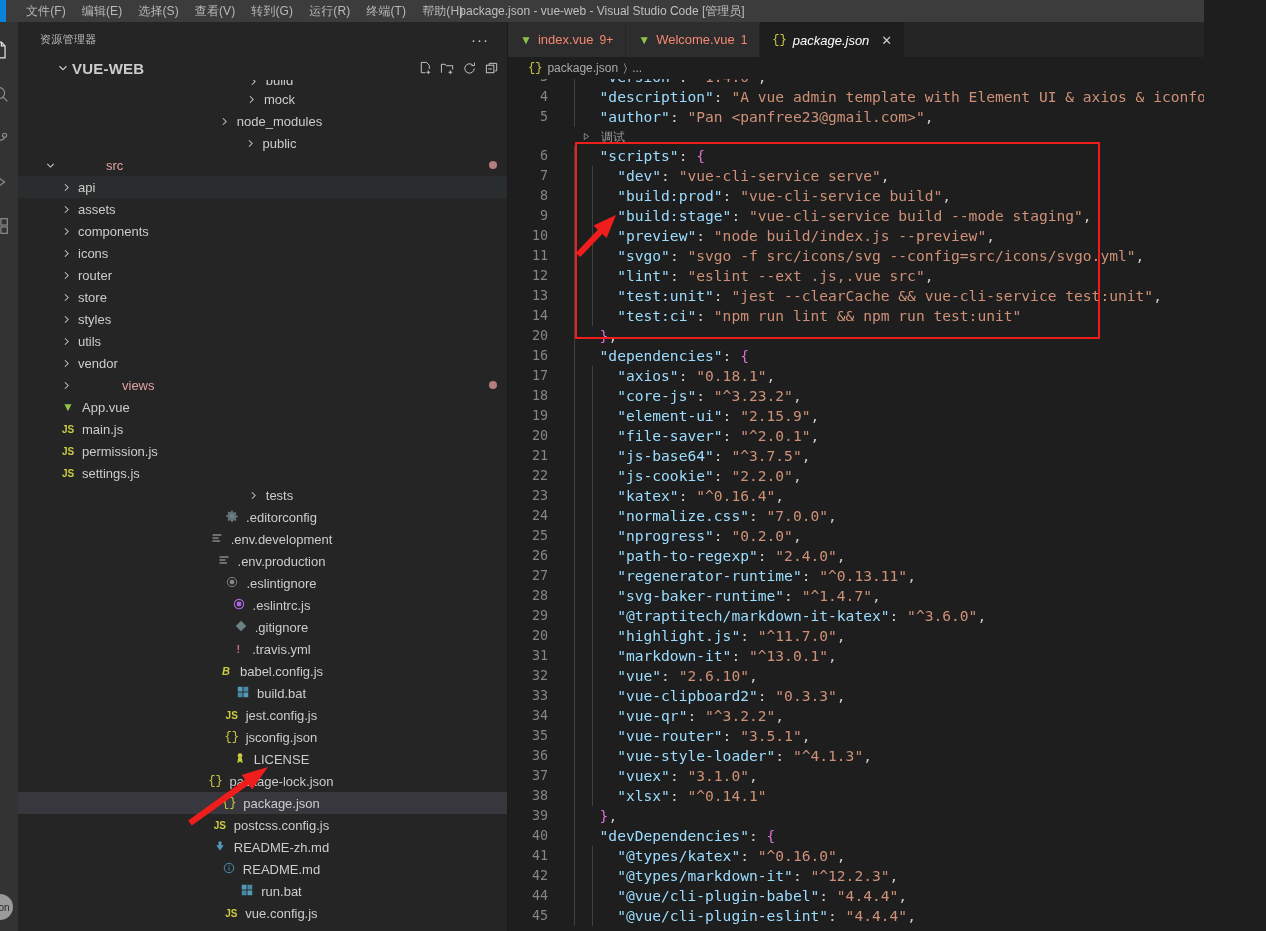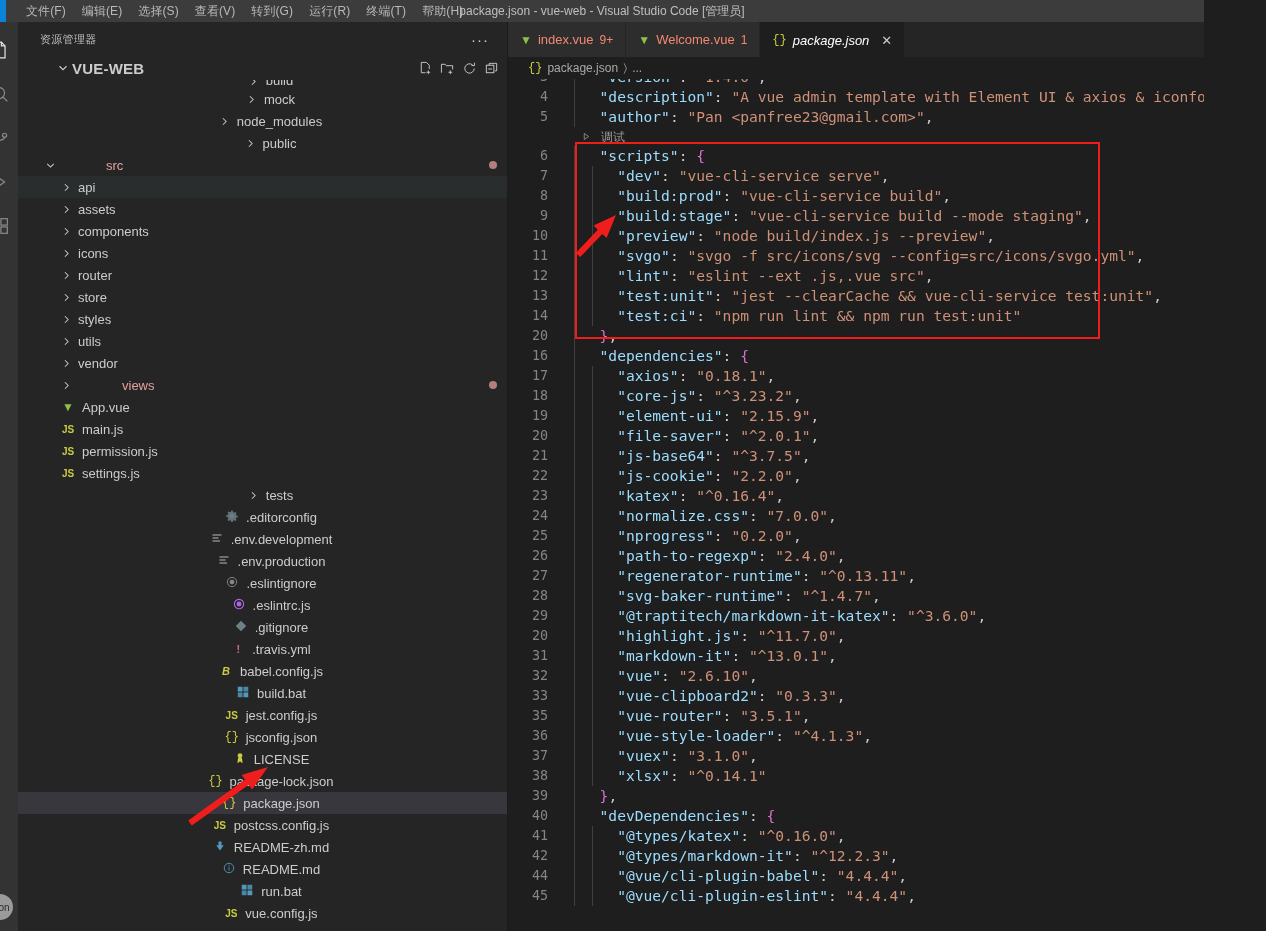--- a/index.html
+++ b/index.html
@@ -683,20 +683,21 @@
             <div class="cline"><span class="gutter">24</span><span class="ctext"><span class="indent-guide" style="left:4px"></span><span class="indent-guide" style="left:22px"></span>&nbsp;&nbsp;&nbsp;&nbsp;<span class="k">"normalize.css"</span><span class="p">: </span><span class="s">"7.0.0"</span><span class="p">,</span></span></div>
             <div class="cline"><span class="gutter">25</span><span class="ctext"><span class="indent-guide" style="left:4px"></span><span class="indent-guide" style="left:22px"></span>&nbsp;&nbsp;&nbsp;&nbsp;<span class="k">"nprogress"</span><span class="p">: </span><span class="s">"0.2.0"</span><span class="p">,</span></span></div>
             <div class="cline"><span class="gutter">26</span><span class="ctext"><span class="indent-guide" style="left:4px"></span><span class="indent-guide" style="left:22px"></span>&nbsp;&nbsp;&nbsp;&nbsp;<span class="k">"path-to-regexp"</span><span class="p">: </span><span class="s">"2.4.0"</span><span class="p">,</span></span></div>
             <div class="cline"><span class="gutter">27</span><span class="ctext"><span class="indent-guide" style="left:4px"></span><span class="indent-guide" style="left:22px"></span>&nbsp;&nbsp;&nbsp;&nbsp;<span class="k">"regenerator-runtime"</span><span class="p">: </span><span class="s">"^0.13.11"</span><span class="p">,</span></span></div>
             <div class="cline"><span class="gutter">28</span><span class="ctext"><span class="indent-guide" style="left:4px"></span><span class="indent-guide" style="left:22px"></span>&nbsp;&nbsp;&nbsp;&nbsp;<span class="k">"svg-baker-runtime"</span><span class="p">: </span><span class="s">"^1.4.7"</span><span class="p">,</span></span></div>
             <div class="cline"><span class="gutter">29</span><span class="ctext"><span class="indent-guide" style="left:4px"></span><span class="indent-guide" style="left:22px"></span>&nbsp;&nbsp;&nbsp;&nbsp;<span class="k">"@traptitech/markdown-it-katex"</span><span class="p">: </span><span class="s">"^3.6.0"</span><span class="p">,</span></span></div>
             <div class="cline"><span class="gutter">20</span><span class="ctext"><span class="indent-guide" style="left:4px"></span><span class="indent-guide" style="left:22px"></span>&nbsp;&nbsp;&nbsp;&nbsp;<span class="k">"highlight.js"</span><span class="p">: </span><span class="s">"^11.7.0"</span><span class="p">,</span></span></div>
             <div class="cline"><span class="gutter">31</span><span class="ctext"><span class="indent-guide" style="left:4px"></span><span class="indent-guide" style="left:22px"></span>&nbsp;&nbsp;&nbsp;&nbsp;<span class="k">"markdown-it"</span><span class="p">: </span><span class="s">"^13.0.1"</span><span class="p">,</span></span></div>
             <div class="cline"><span class="gutter">32</span><span class="ctext"><span class="indent-guide" style="left:4px"></span><span class="indent-guide" style="left:22px"></span>&nbsp;&nbsp;&nbsp;&nbsp;<span class="k">"vue"</span><span class="p">: </span><span class="s">"2.6.10"</span><span class="p">,</span></span></div>
             <div class="cline"><span class="gutter">33</span><span class="ctext"><span class="indent-guide" style="left:4px"></span><span class="indent-guide" style="left:22px"></span>&nbsp;&nbsp;&nbsp;&nbsp;<span class="k">"vue-clipboard2"</span><span class="p">: </span><span class="s">"0.3.3"</span><span class="p">,</span></span></div>
+            <div class="cline"><span class="gutter">34</span><span class="ctext"><span class="indent-guide" style="left:4px"></span><span class="indent-guide" style="left:22px"></span>&nbsp;&nbsp;&nbsp;&nbsp;<span class="k">"vue-qr"</span><span class="p">: </span><span class="s">"^3.2.2"</span><span class="p">,</span></span></div>
             <div class="cline"><span class="gutter">35</span><span class="ctext"><span class="indent-guide" style="left:4px"></span><span class="indent-guide" style="left:22px"></span>&nbsp;&nbsp;&nbsp;&nbsp;<span class="k">"vue-router"</span><span class="p">: </span><span class="s">"3.5.1"</span><span class="p">,</span></span></div>
             <div class="cline"><span class="gutter">36</span><span class="ctext"><span class="indent-guide" style="left:4px"></span><span class="indent-guide" style="left:22px"></span>&nbsp;&nbsp;&nbsp;&nbsp;<span class="k">"vue-style-loader"</span><span class="p">: </span><span class="s">"^4.1.3"</span><span class="p">,</span></span></div>
             <div class="cline"><span class="gutter">37</span><span class="ctext"><span class="indent-guide" style="left:4px"></span><span class="indent-guide" style="left:22px"></span>&nbsp;&nbsp;&nbsp;&nbsp;<span class="k">"vuex"</span><span class="p">: </span><span class="s">"3.1.0"</span><span class="p">,</span></span></div>
             <div class="cline"><span class="gutter">38</span><span class="ctext"><span class="indent-guide" style="left:4px"></span><span class="indent-guide" style="left:22px"></span>&nbsp;&nbsp;&nbsp;&nbsp;<span class="k">"xlsx"</span><span class="p">: </span><span class="s">"^0.14.1"</span></span></div>
             <div class="cline"><span class="gutter">39</span><span class="ctext"><span class="indent-guide" style="left:4px"></span>&nbsp;&nbsp;<span class="br">}</span><span class="p">,</span></span></div>
             <div class="cline"><span class="gutter">40</span><span class="ctext"><span class="indent-guide" style="left:4px"></span>&nbsp;&nbsp;<span class="k">"devDependencies"</span><span class="p">: </span><span class="br">{</span></span></div>
             <div class="cline"><span class="gutter">41</span><span class="ctext"><span class="indent-guide" style="left:4px"></span><span class="indent-guide" style="left:22px"></span>&nbsp;&nbsp;&nbsp;&nbsp;<span class="k">"@types/katex"</span><span class="p">: </span><span class="s">"^0.16.0"</span><span class="p">,</span></span></div>
             <div class="cline"><span class="gutter">42</span><span class="ctext"><span class="indent-guide" style="left:4px"></span><span class="indent-guide" style="left:22px"></span>&nbsp;&nbsp;&nbsp;&nbsp;<span class="k">"@types/markdown-it"</span><span class="p">: </span><span class="s">"^12.2.3"</span><span class="p">,</span></span></div>
             <div class="cline"><span class="gutter">44</span><span class="ctext"><span class="indent-guide" style="left:4px"></span><span class="indent-guide" style="left:22px"></span>&nbsp;&nbsp;&nbsp;&nbsp;<span class="k">"@vue/cli-plugin-babel"</span><span class="p">: </span><span class="s">"4.4.4"</span><span class="p">,</span></span></div>
             <div class="cline"><span class="gutter">45</span><span class="ctext"><span class="indent-guide" style="left:4px"></span><span class="indent-guide" style="left:22px"></span>&nbsp;&nbsp;&nbsp;&nbsp;<span class="k">"@vue/cli-plugin-eslint"</span><span class="p">: </span><span class="s">"4.4.4"</span><span class="p">,</span></span></div>

